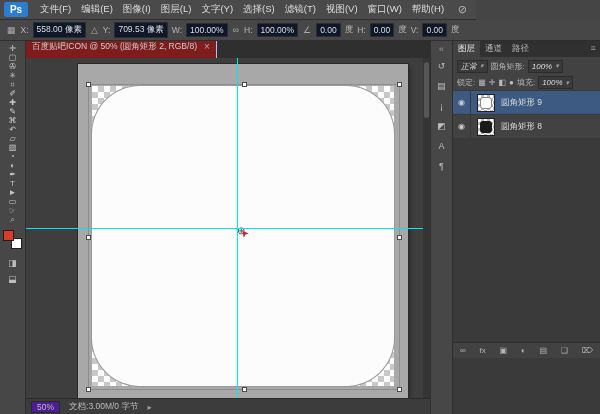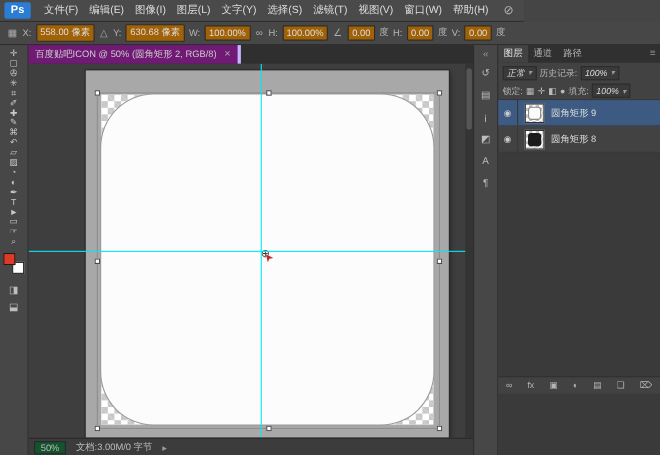--- a/index.html
+++ b/index.html
@@ -12,38 +12,38 @@
              border-bottom:1px solid #2e2e2e; display:flex; align-items:center; }
   .logo { width:24px; height:15px; margin:0 7px 0 4px; background:#2b7cd3; color:#fff;
           font-weight:bold; font-size:10px; display:flex; align-items:center; justify-content:center; border-radius:2px; }
   .menu-item { padding:3px 5px; font-size:9.5px; color:#ddd; white-space:nowrap; }
   .menubar-right { margin-left:auto; margin-right:9px; color:#b5b5b5; font-size:11px; }
 
   
   .optionsbar { position:absolute; left:0; top:20px; width:600px; height:21px; background:#474747;
                 border-bottom:1px solid #2e2e2e; display:flex; align-items:center; gap:4px;
                 padding:0 6px; font-size:8.5px; }
-  .opt-field { background:#a16207; border:1px solid #2c2c2c; border-radius:1px; padding:1px 3px;
+  .opt-field { background:#0f172a; border:1px solid #2c2c2c; border-radius:1px; padding:1px 3px;
                color:#ddd; white-space:nowrap; }
   .opt-label { color:#b5b5b5; white-space:nowrap; }
   .opt-icon  { color:#aaa; font-size:9px; padding:0 1px; }
 
   
   .toolbar { position:absolute; left:0; top:41px; width:26px; height:373px; background:#474747;
              border-right:1px solid #2e2e2e; display:flex; flex-direction:column; align-items:center; padding-top:3px; }
   .tool { width:20px; height:9px; line-height:9px; text-align:center; font-size:8px; color:#c8c8c8; overflow:hidden; }
   .swatches { position:relative; width:19px; height:19px; margin:6px 0 4px 0; }
   .swatch-bg { position:absolute; right:0; bottom:0; width:11px; height:11px; background:#fff; border:1px solid #1e1e1e; }
   .swatch-fg { position:absolute; left:0; top:0; width:11px; height:11px; background:#dd3a27; border:1px solid #1e1e1e; }
   .tool-extra { width:20px; height:12px; line-height:12px; text-align:center; font-size:9px; color:#bdbdbd; margin-top:4px; }
 
   
   .tabbar { position:absolute; left:26px; top:41px; width:404px; height:17px; background:#2f2f2f; display:flex; }
-  .doc-tab { height:17px; background:#701a75; display:flex; align-items:center; padding:0 6px; gap:7px;
-             font-size:8.5px; color:#ccc; border-right:3px solid #c4b5fd; white-space:nowrap; }
+  .doc-tab { height:17px; background:#7f1d1d; display:flex; padding:0 6px; gap:7px;
+             font-size:8.5px; color:#ccc; border-right:1px solid #c4b5fd; white-space:nowrap; }
   .tab-close { color:#aaa; font-size:10px; }
 
   
   .canvas { position:absolute; left:26px; top:58px; width:404px; height:340px; background:#3e3e3e; overflow:hidden; }
   .doc { position:absolute; left:52px; top:6px; width:330px; height:334px; background:#a8a8a8;
          overflow:hidden; box-shadow:0 0 0 1px #2a2a2a, 2px 2px 4px rgba(0,0,0,.35); }
   .checker-patch { position:absolute; width:46px; height:46px; background-color:#fff;
       background-image:linear-gradient(45deg,#c8c8c8 25%,transparent 25%,transparent 75%,#c8c8c8 75%),
                        linear-gradient(45deg,#c8c8c8 25%,transparent 25%,transparent 75%,#c8c8c8 75%);
       background-size:12px 12px; background-position:0 0,6px 6px; }
@@ -63,21 +63,21 @@
   .guide-h { position:absolute; left:0; top:170px; width:404px; height:1px; background:#00e8f5; }
   .cursor { position:absolute; left:214px; top:170px; color:#c1272d; font-size:10px;
             transform:rotate(-128deg); text-shadow:0 0 1px #fff; }
   .vscroll { position:absolute; right:0; top:0; width:7px; height:340px; background:#343434; }
   .vscroll-thumb { position:absolute; right:1px; top:4px; width:5px; height:56px; background:#565656; border-radius:3px; }
 
   
   .statusbar { position:absolute; left:26px; top:398px; width:404px; height:16px; background:#3c3c3c;
                border-top:1px solid #2a2a2a; display:flex; align-items:center; gap:9px; padding:0 5px;
                font-size:8.5px; color:#bbb; }
-  .status-zoom { background:#14532d; border:1px solid #282828; padding:0 5px; }
+  .status-zoom { background:#4c1d95; border:1px solid #282828; padding:0 5px; }
   .status-arrow { color:#999; }
 
   
   .icon-strip { position:absolute; left:430px; top:41px; width:22px; height:373px; background:#474747;
                 border-left:1px solid #2e2e2e; display:flex; flex-direction:column; align-items:center;
                 padding-top:3px; gap:7px; }
   .expand-icon { font-size:9px; color:#999; }
   .strip-icon { width:16px; height:13px; text-align:center; font-size:9px; color:#bdbdbd; }
 
   
@@ -133,21 +133,21 @@
     <span class="menu-item">帮助(H)</span>
     <span class="menubar-right">⊘</span>
   </div>
 
   <div class="optionsbar">
     <span class="opt-icon">▦</span>
     <span class="opt-label">X:</span>
     <span class="opt-field">558.00 像素</span>
     <span class="opt-icon">△</span>
     <span class="opt-label">Y:</span>
-    <span class="opt-field">630.68 像素</span>
+    <span class="opt-field">709.53 像素</span>
     <span class="opt-label">W:</span>
     <span class="opt-field">100.00%</span>
     <span class="opt-icon">∞</span>
     <span class="opt-label">H:</span>
     <span class="opt-field">100.00%</span>
     <span class="opt-icon">∠</span>
     <span class="opt-field">0.00</span>
     <span class="opt-label">度</span>
     <span class="opt-label">H:</span>
     <span class="opt-field">0.00</span>
@@ -244,21 +244,21 @@
       <span class="panel-tab">路径</span>
       <span class="panel-tab truncate">历史记录</span>
       <span class="panel-menu">≡</span>
     </div>
 
     <div class="blend-row">
       <span class="dropdown">
         <span>正常</span>
         <span class="chev">▾</span>
       </span>
-      <span class="opt-label">历史记录:</span>
+      <span class="opt-label">圆角矩形:</span>
       <span class="dropdown">
         <span>100%</span>
         <span class="chev">▾</span>
       </span>
     </div>
 
     <div class="lock-row">
       <span class="opt-label">锁定:</span>
       <span class="lock-icons">
         <span>▦</span>

